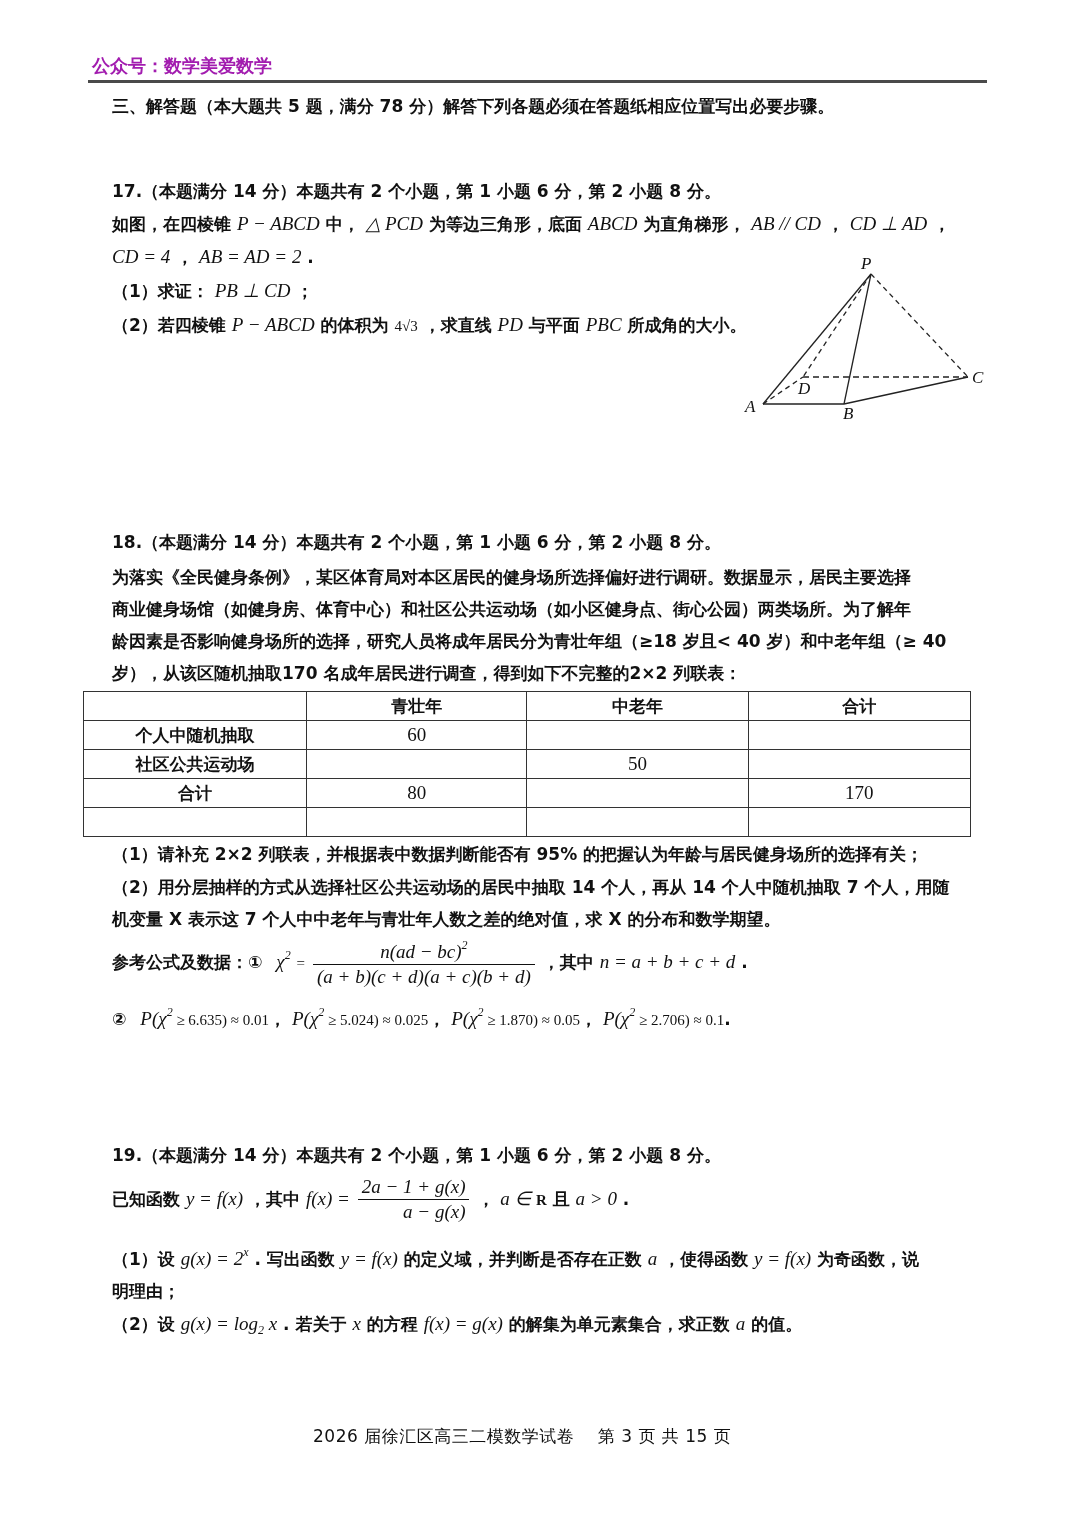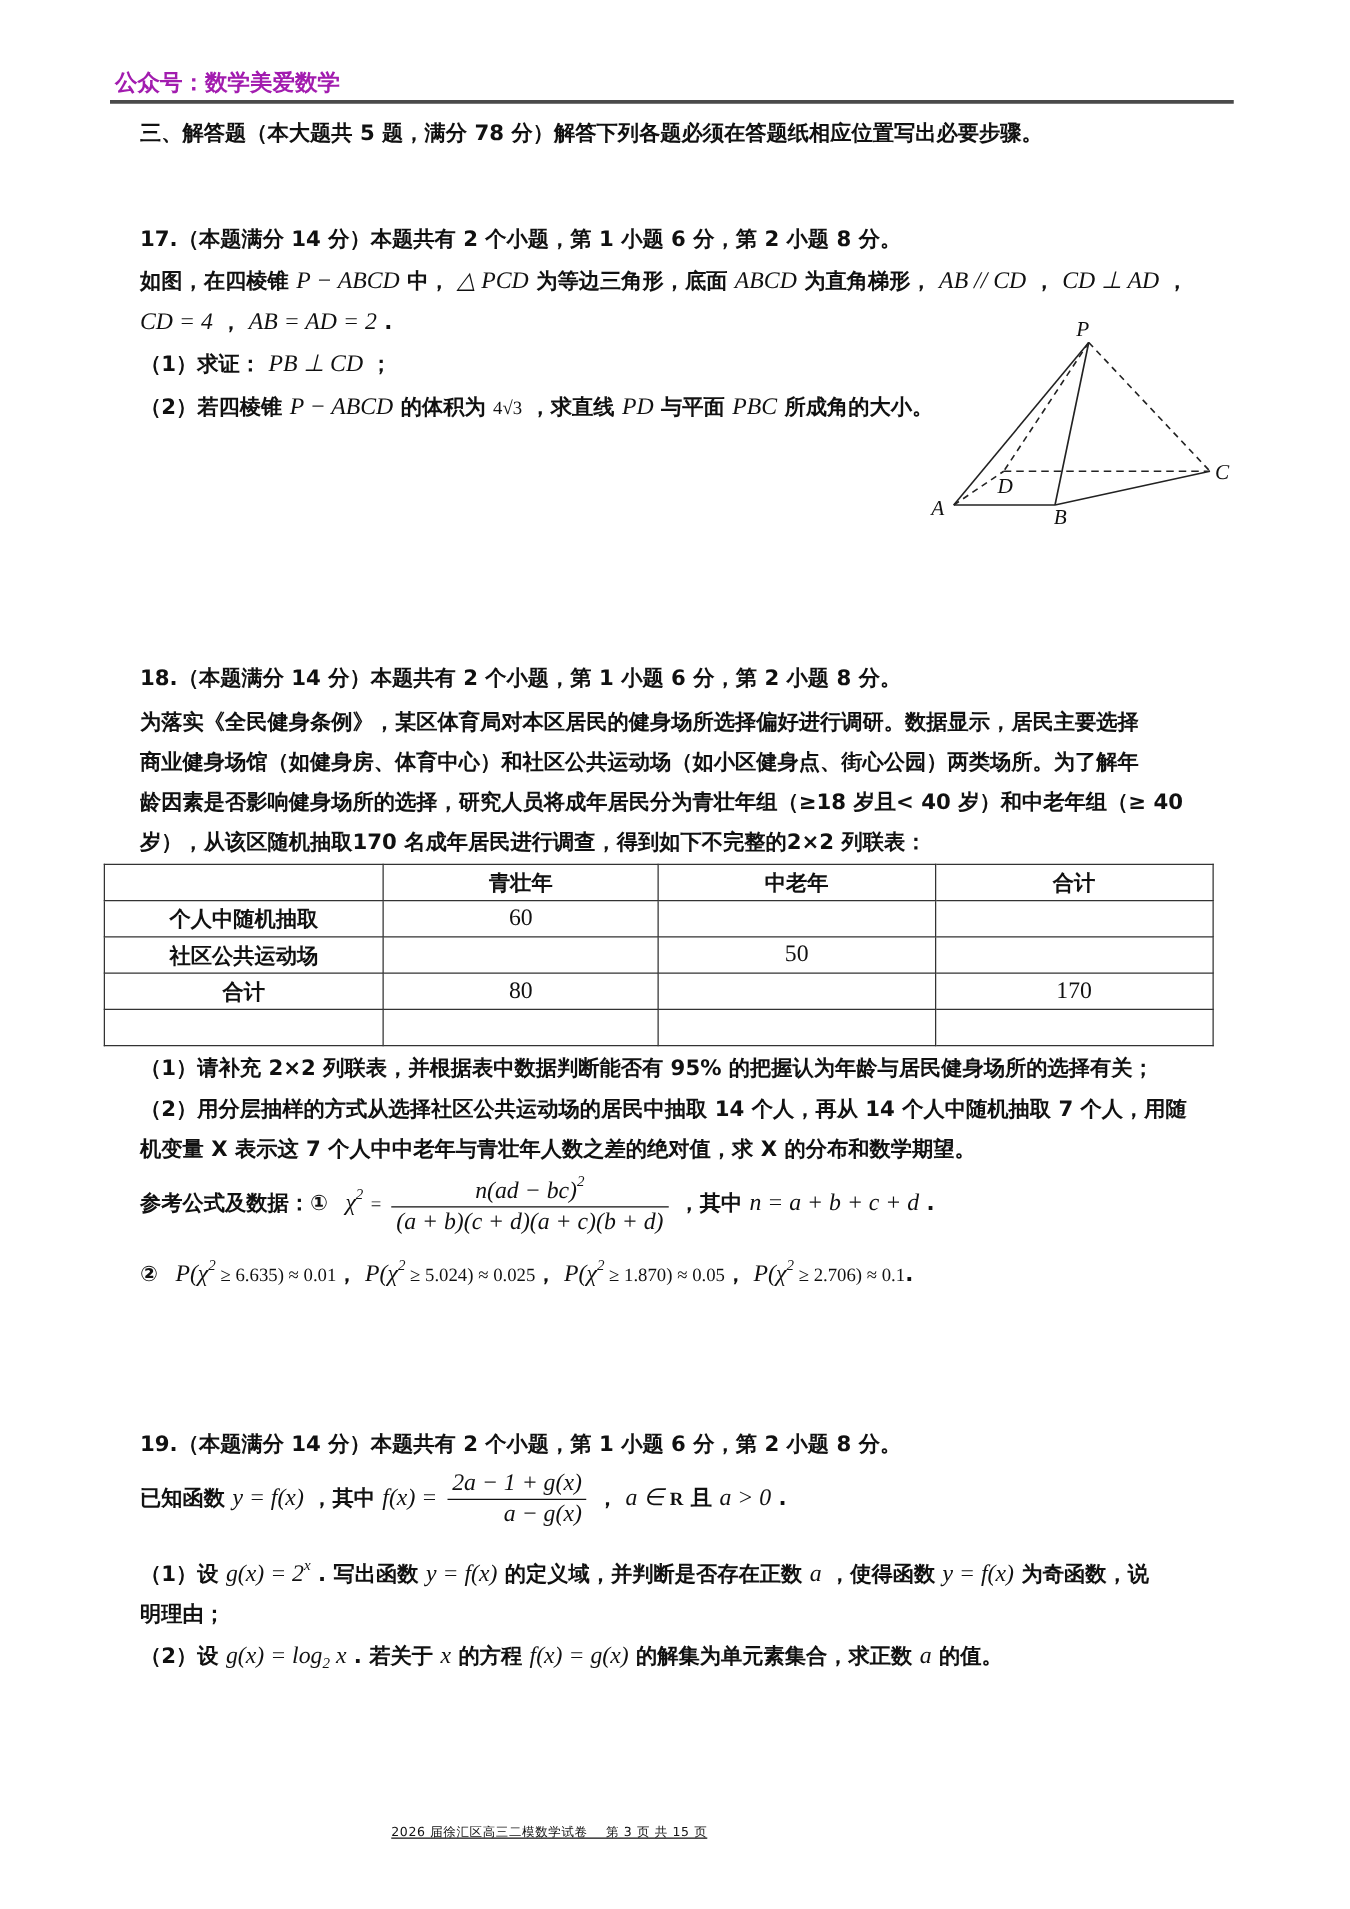--- a/index.html
+++ b/index.html
@@ -13,21 +13,21 @@
   .line { position: absolute; left: 92px; font-size: 17px; font-weight: bold; white-space: nowrap; margin-left: 20px; }
   .frac { display: inline-block; vertical-align: middle; text-align: center; margin: 0 2px; }
   .frac .num { display: block; padding: 0 4px 1px 4px; border-bottom: 1.5px solid #111; }
   .frac .den { display: block; padding: 1px 4px 0 4px; text-align: right; }
   sup.s { font-size: 12px; vertical-align: 9px; }
   sub.s { font-size: 12px; vertical-align: -4px; }
   table.ct { position: absolute; left: 83px; top: 691px; width: 888px; border-collapse: collapse; }
   table.ct td { border: 1px solid #333; height: 28px; text-align: center; font-size: 17px; padding: 0; }
   table.ct td.hd { font-weight: bold; }
   table.ct td.num { font-family: "Liberation Serif", serif; font-size: 19px; }
-  .footer { left: 313px; top: 1459px; font-size: 10px; font-family: "DejaVu Sans", sans-serif; letter-spacing: 0.5px; text-decoration: underline; }
+  .footer { left: 313px; top: 1425px; font-size: 17px; font-family: "DejaVu Sans", sans-serif; letter-spacing: 0.5px; }
   .lbl { font-family: "Liberation Serif", serif; font-style: italic; font-size: 17px; position: absolute; }
 </style>
 </head>
 <body>
 
 <div class="abs header">公众号：数学美爱数学</div>
 <div class="rule"></div>
 
 <div class="line" style="top:95px;">三、解答题（本大题共 5 题，满分 78 分）解答下列各题必须在答题纸相应位置写出必要步骤。</div>
 

